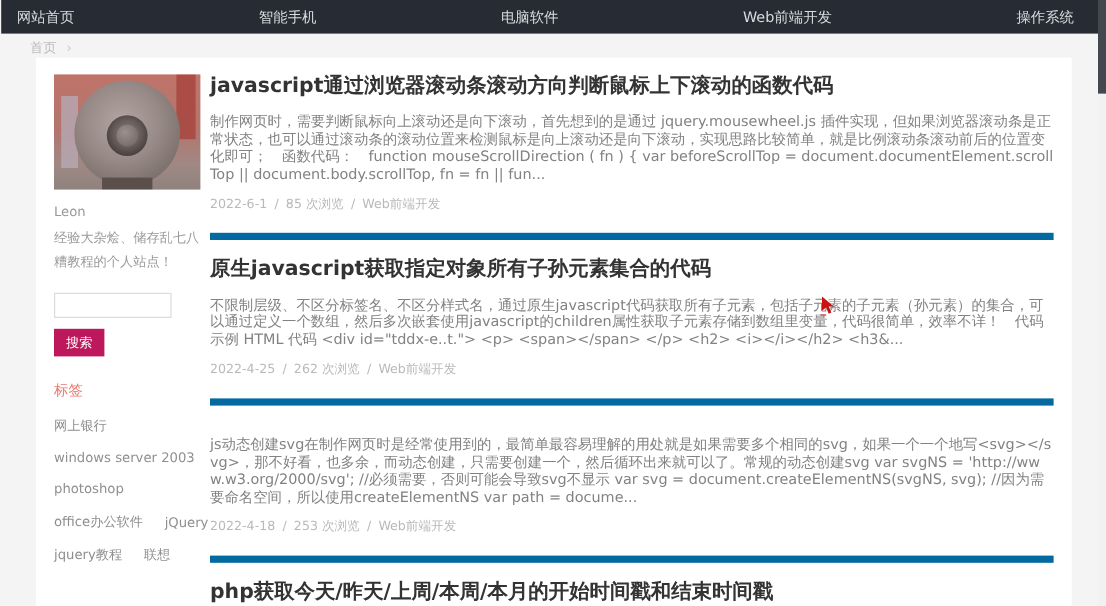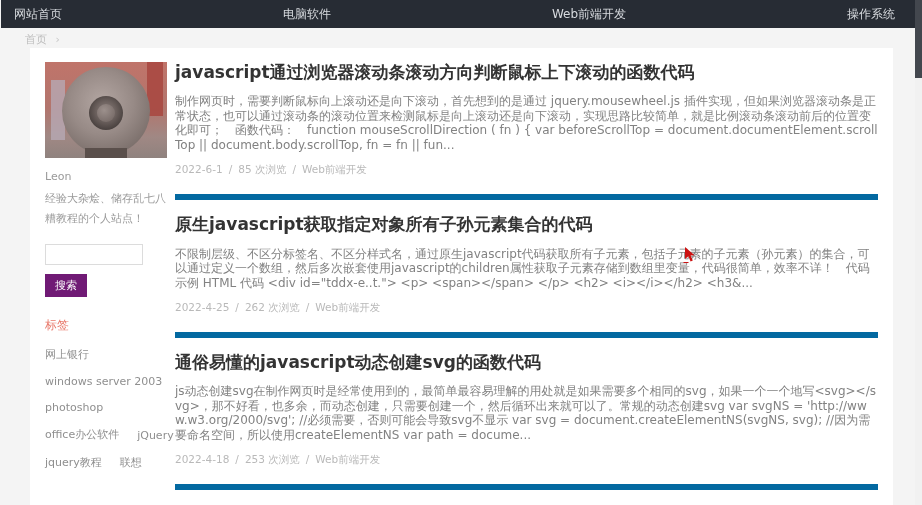--- a/index.html
+++ b/index.html
@@ -37,21 +37,21 @@
   .photo .hole { position:absolute; left:44px; top:34px; width:34px; height:34px; border-radius:50%;
     background:radial-gradient(circle at 50% 45%, #8e827e 0%, #6b605d 40%, #473f3d 75%); }
   .photo .hub { position:absolute; left:52px; top:42px; width:18px; height:18px; border-radius:50%;
     background:radial-gradient(circle at 40% 35%, #9c908c, #6e625f); }
   .photo .pedestal { position:absolute; left:40px; bottom:0; width:42px; height:10px; background:#5a4f4b; }
   .about-caption { text-align:center; font-size:12px; color:#555; margin-top:9px; }
   .author { font-size:11px; color:#9a9a9a; margin-top:12px; }
   .bio { font-size:11px; color:#9a9a9a; line-height:1.85; margin-top:6px; }
   .search-input { display:block; width:98px; height:21px; border:1px solid #dcdcdc; margin-top:14px;
     font-size:11px; padding:0 4px; outline:none; background:#fff; }
-  .search-btn { margin-top:9px; background:#701a75; color:#fff; font-size:11px; border:none;
+  .search-btn { margin-top:9px; background:#be185d; color:#fff; font-size:11px; border:none;
     padding:4px 10px; cursor:pointer; }
   .tags-heading { color:#e8796b; font-size:12px; margin-top:20px; }
   .tag-row { margin-top:13px; display:flex; gap:18px;align-items:flex-end; }
   .tag { font-size:11px; color:#8f8f8f; cursor:pointer; white-space:nowrap; }
   
   .main { position:absolute; left:145px; top:0; width:703px; }
   .article { padding:14px 0 17px; border-bottom:6px solid #0369a1; }
   .article:first-child { padding-top:14px; }
   .article .title { font-size:17px; font-weight:bold; color:#333; line-height:1.25; cursor:pointer; }
   .article .excerpt { font-size:12px; color:#828282; line-height:14.5px; margin-top:11px;
@@ -60,20 +60,21 @@
   .article .meta .m-sep { margin:0 6px; }
   .article .meta .m-cat { cursor:pointer; }
   
   .red-cursor { position:absolute; left:683px; top:246px; width:14px; height:18px; }
 </style>
 </head>
 <body>
 
 <div class="topnav">
   <span class="nav-item">网站首页</span>
+  <span class="nav-item">智能手机</span>
   <span class="nav-item">电脑软件</span>
   <span class="nav-item">Web前端开发</span>
   <span class="nav-item">操作系统</span>
 </div>
 
 <div class="scrollbar-track"></div>
 <div class="scrollbar-thumb"></div>
 
 <div class="breadcrumb">
   <span>首页</span>
@@ -130,21 +131,20 @@
 
     <div class="article">
       <div class="title">原生javascript获取指定对象所有子孙元素集合的代码</div>
       <div class="excerpt">不限制层级、不区分标签名、不区分样式名，通过原生javascript代码获取所有子元素，包括子元素的子元素（孙元素）的集合，可以通过定义一个数组，然后多次嵌套使用javascript的children属性获取子元素存储到数组里变量，代码很简单，效率不详！　代码示例 HTML 代码 &lt;div id="tddx-e..t."&gt; &lt;p&gt; &lt;span&gt;&lt;/span&gt; &lt;/p&gt; &lt;h2&gt; &lt;i&gt;&lt;/i&gt;&lt;/h2&gt; &lt;h3&amp;...</div>
       <div class="meta">
         <span>2022-4-25</span><span class="m-sep">/</span><span>262 次浏览</span><span class="m-sep">/</span><span class="m-cat">Web前端开发</span>
       </div>
     </div>
 
     <div class="article">
-      <div class="title">通俗易懂的javascript动态创建svg的函数代码</div>
       <div class="excerpt">js动态创建svg在制作网页时是经常使用到的，最简单最容易理解的用处就是如果需要多个相同的svg，如果一个一个地写&lt;svg&gt;&lt;/svg&gt;，那不好看，也多余，而动态创建，只需要创建一个，然后循环出来就可以了。常规的动态创建svg var svgNS = 'http://www.w3.org/2000/svg'; //必须需要，否则可能会导致svg不显示 var svg = document.createElementNS(svgNS, svg); //因为需要命名空间，所以使用createElementNS var path = docume...</div>
       <div class="meta">
         <span>2022-4-18</span><span class="m-sep">/</span><span>253 次浏览</span><span class="m-sep">/</span><span class="m-cat">Web前端开发</span>
       </div>
     </div>
 
     <div class="article" style="border-bottom:none;">
       <div class="title">php获取今天/昨天/上周/本周/本月的开始时间戳和结束时间戳</div>
 
     </div>

